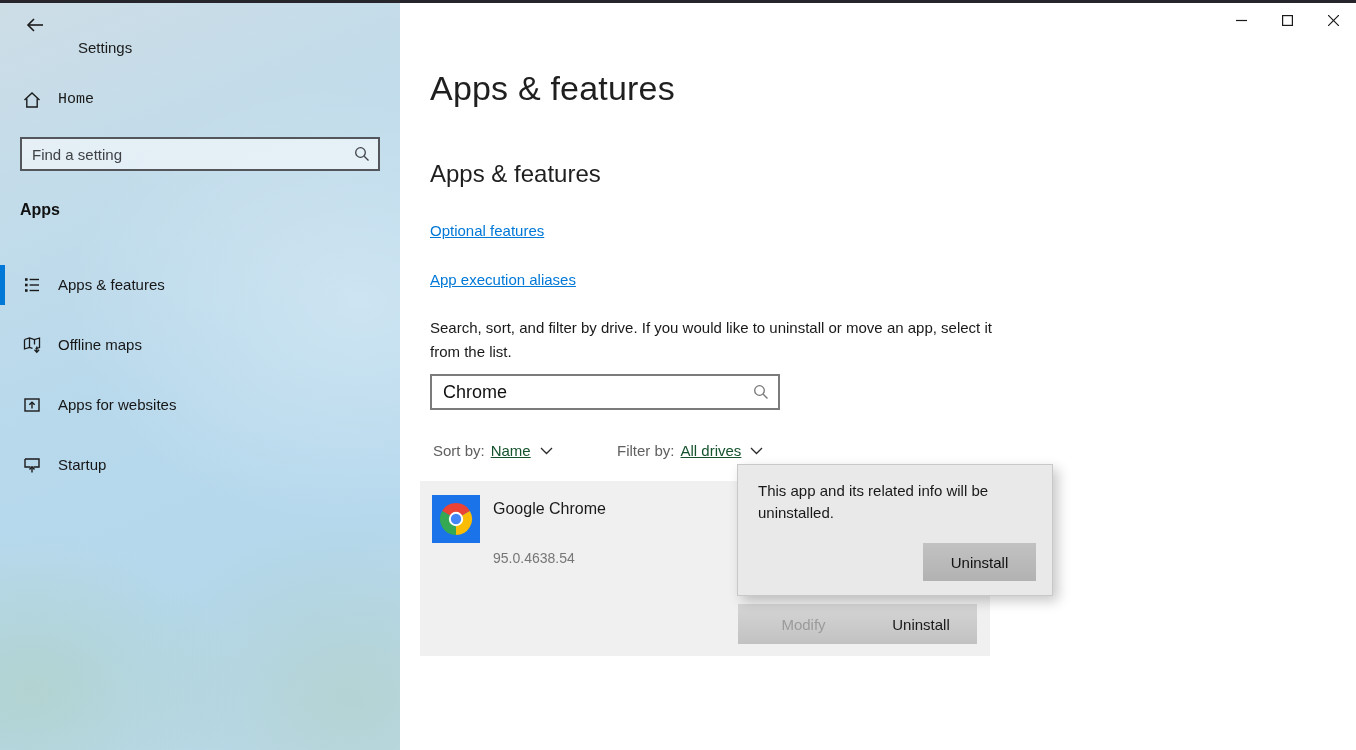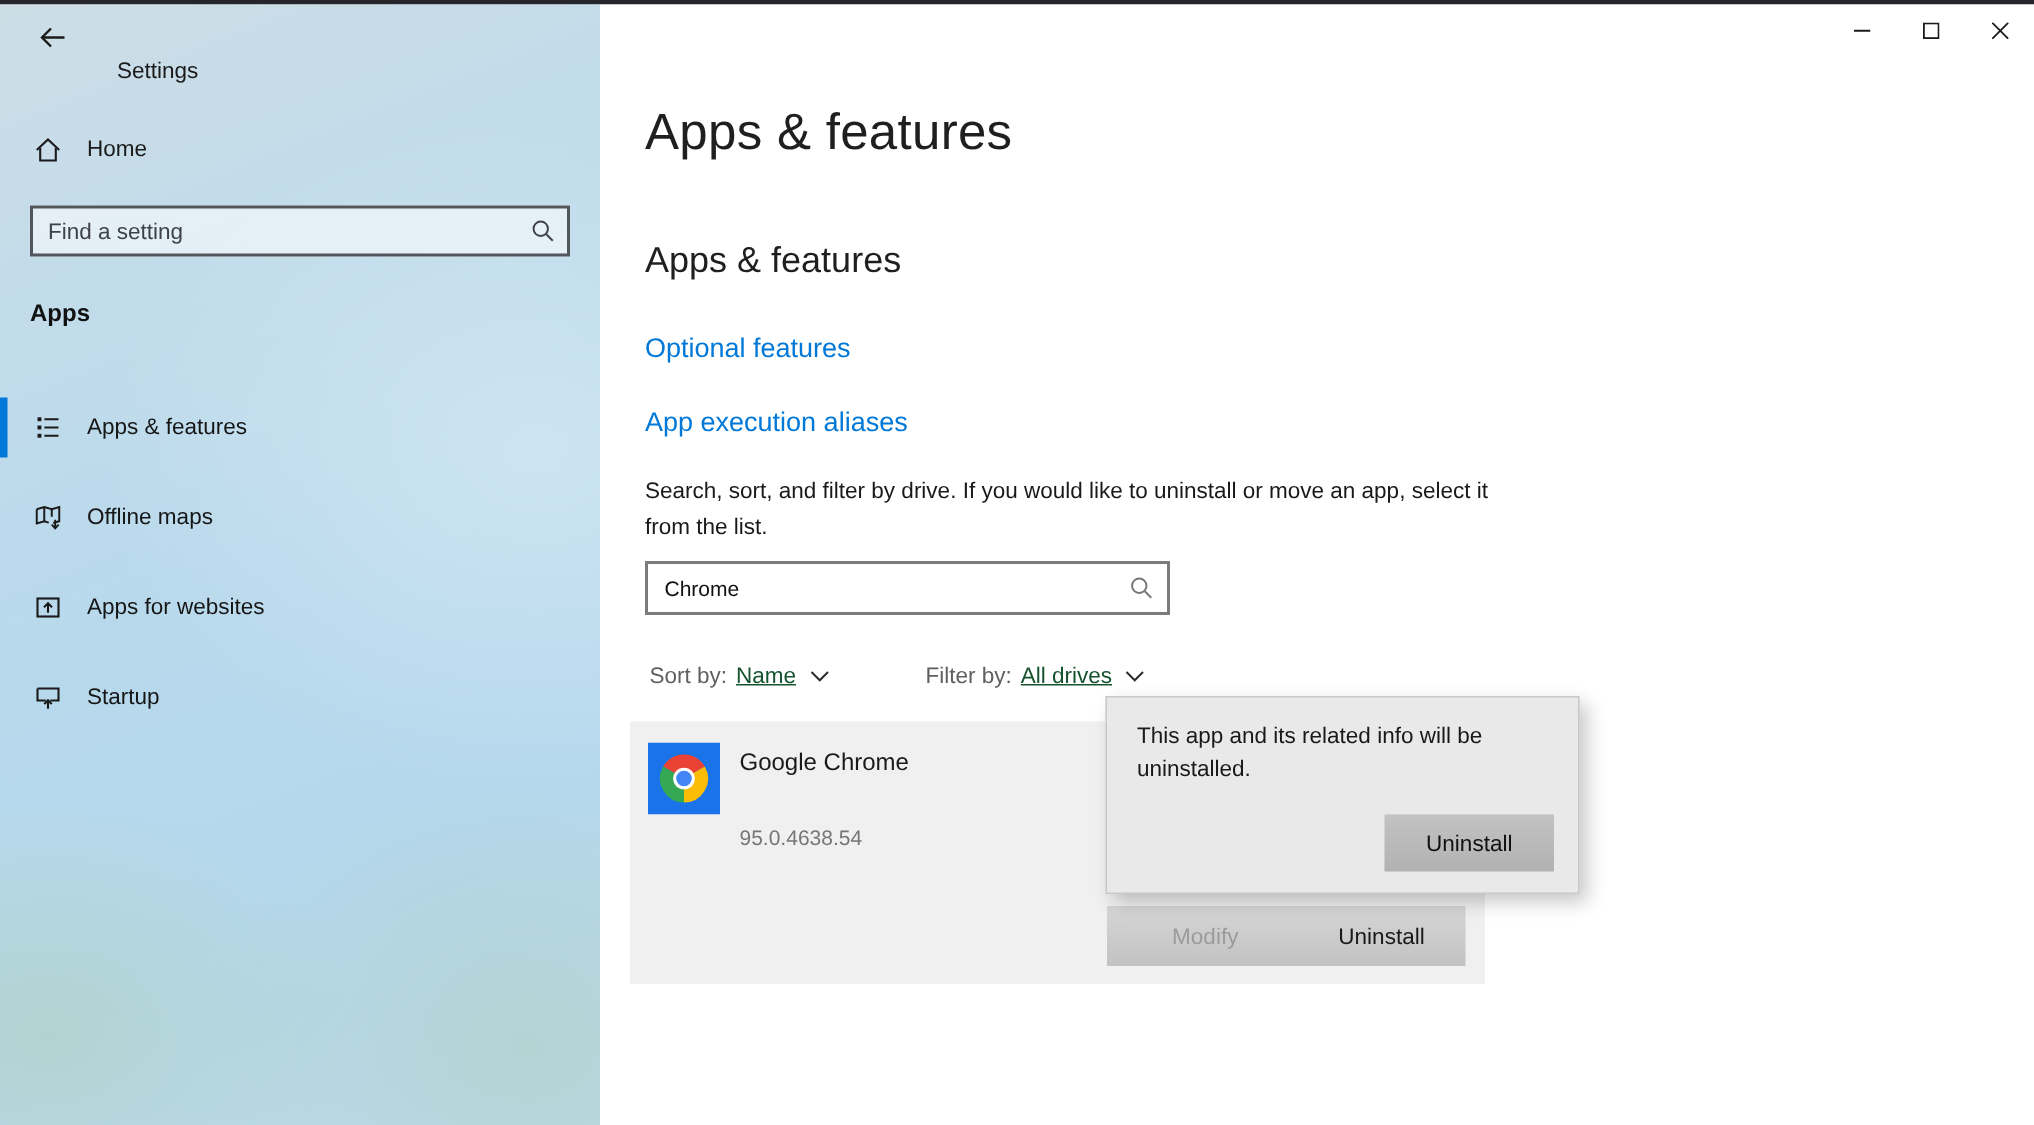--- a/index.html
+++ b/index.html
@@ -14,21 +14,21 @@
       radial-gradient(300px 220px at 8% 92%, rgba(173,205,173,0.45), transparent 70%),
       radial-gradient(320px 260px at 88% 93%, rgba(168,198,162,0.35), transparent 70%),
       radial-gradient(420px 320px at 90% 40%, rgba(255,255,255,0.30), transparent 70%),
       linear-gradient(158deg, #cddde6 0%, #c3dcea 22%, #b8d9ec 48%, #b5d8ed 75%, #bcdbee 100%);
   }
   .sb-titlebar { position:absolute; left:0; top:0; width:100%; height:44px; }
   .back-btn { position:absolute; left:20px; top:8px; width:30px; height:28px; display:flex; align-items:center; justify-content:center; cursor:pointer; }
   .sb-title { position:absolute; left:78px; top:11px; font-size:15px; color:#1a1a1a;margin-top:25px; }
   .home-item { position:absolute; left:0; top:78px; width:100%; height:40px; cursor:pointer; }
   .home-item .nav-ico { position:absolute; left:22px; top:9px; }
-  .home-item .nav-label { position:absolute; left:58px; top:10px; font-size:15px; }
+  .home-item .nav-label { position:absolute; left:58px; top:10px; font-size:15px;font-family:Liberation Mono, monospace; }
   .sb-search { position:absolute; left:20px; top:134px; width:360px; height:34px; }
   .sb-search input {
     width:100%; height:100%; border:2px solid #53575b; background:rgba(255,255,255,0.55);
     font-family:"Liberation Sans", sans-serif; font-size:15px; padding:0 14px 0 10px; color:#222; outline:none;
   }
   .sb-search input::placeholder { color:#3f4347; opacity:1; }
   .sb-search .mag { position:absolute; right:9px; top:8px; }
   .sb-section { position:absolute; left:20px; top:198px; font-size:16px; font-weight:700; color:#111; }
   .nav { position:absolute; left:0; top:262px; width:100%; }
   .nav-item { position:relative; height:40px; margin-bottom:20px; cursor:pointer; }
@@ -36,28 +36,28 @@
   .nav-item.selected .accent-bar { display:block; position:absolute; left:0; top:0; width:5px; height:40px; background:#0078d7; }
   .nav-item .nav-ico { position:absolute; left:22px; top:10px; }
   .nav-item .nav-label { position:absolute; left:58px; top:11px; font-size:15px; color:#161616; }
 
   
   .main { position:absolute; left:400px; top:0; right:0; bottom:0; background:#fff; }
   .caption-controls { position:absolute; right:0; top:0; height:34px; display:flex; }
   .cap-btn { width:46px; height:34px; display:flex; align-items:center; justify-content:center; cursor:pointer; }
   .page-title { position:absolute; left:30px; top:66px; font-size:34px; font-weight:300; color:#1f1f1f; letter-spacing:0.2px; }
   .section-title { position:absolute; left:30px; top:157px; font-size:24px; font-weight:400; color:#1f1f1f; }
-  .link { position:absolute; left:30px; font-size:18px; color:#0078d7; cursor:pointer; }
+  .link { position:absolute; left:30px; font-size:15px; color:#0078d7; cursor:pointer;text-decoration:underline; }
   .link-1 { top:219px; }
   .link-2 { top:268px; }
   .desc { position:absolute; left:30px; top:313px; width:572px; font-size:15px; line-height:24px; color:#191919; }
   .main-search { position:absolute; left:30px; top:371px; width:350px; height:36px; }
   .main-search input {
     width:100%; height:100%; border:2px solid #7b7b7b; background:#fff; font-family:"Liberation Sans", sans-serif;
-    font-size:14px; padding:0 36px 0 11px; color:#111; outline:none;
+    font-size:18px; padding:0 36px 0 11px; color:#111; outline:none;
   }
   .main-search .mag { position:absolute; right:10px; top:9px; }
   .sort-row { position:absolute; top:439px; left:33px; font-size:15px; }
   .sf-group { position:absolute; top:0; white-space:nowrap; display:flex; align-items:center; }
   .sf-sort { left:0; }
   .sf-filter { left:184px; }
   .sf-label { color:#5f5f5f; }
   .sf-value { color:#14532d; margin-left:6px;text-decoration:underline; }
   .sf-chev { margin-left:9px; display:inline-flex; }
 

